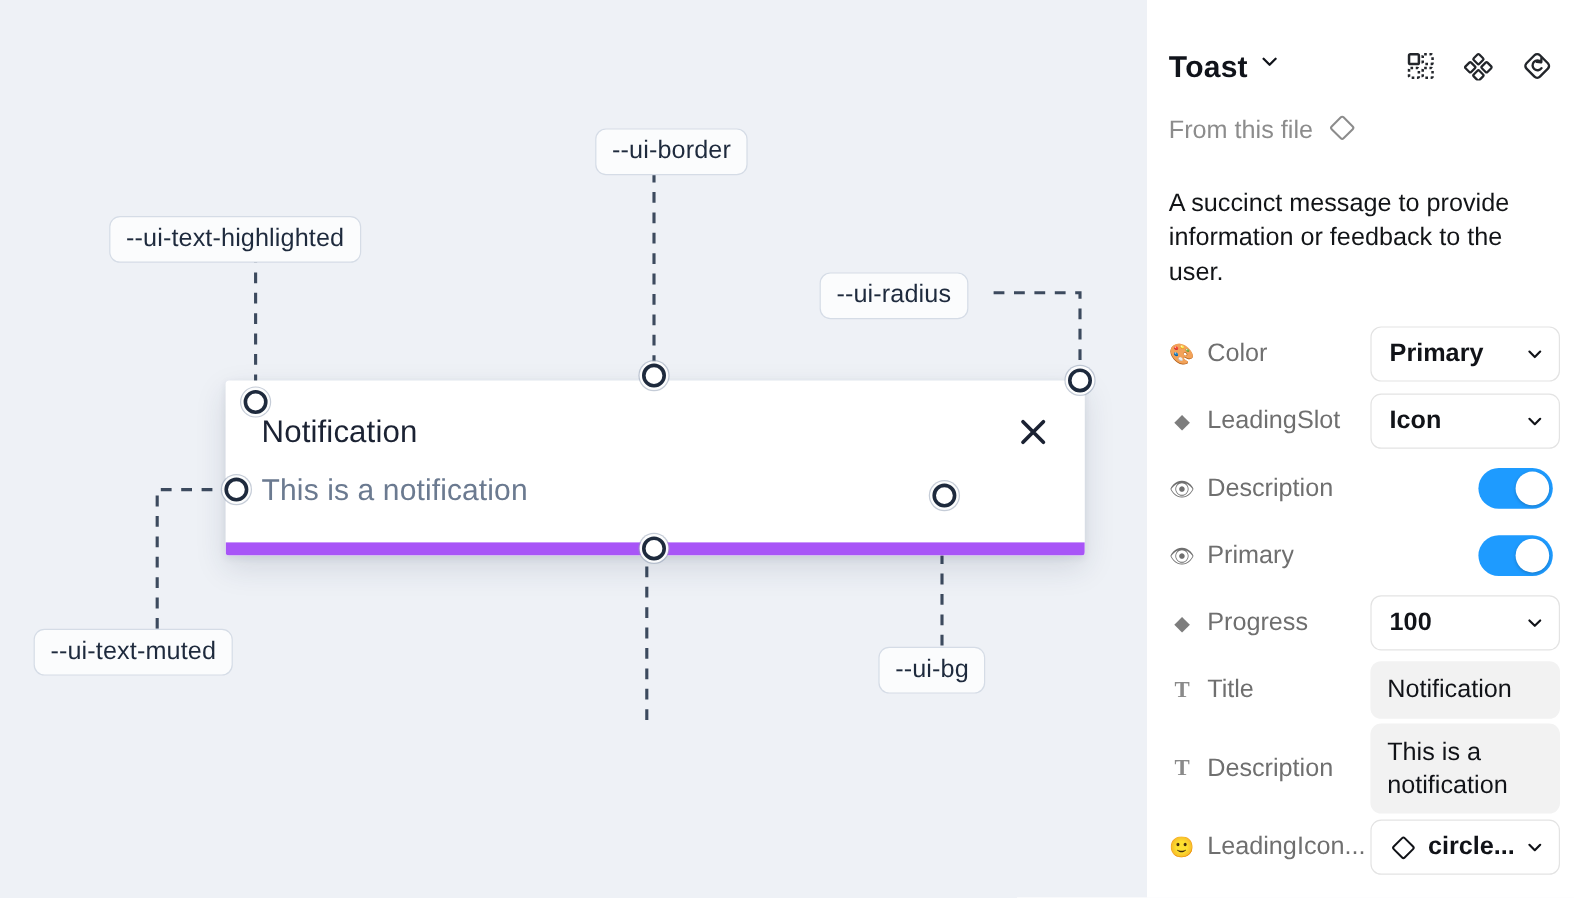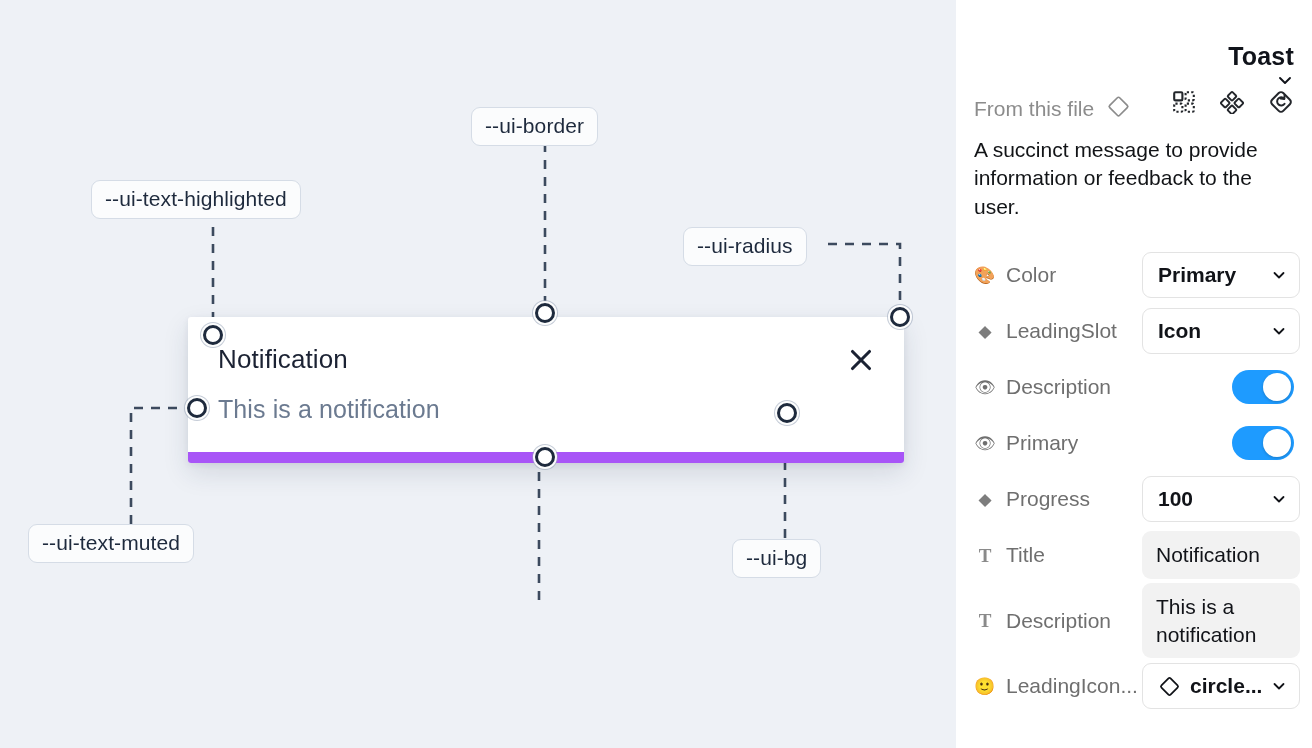--- a/index.html
+++ b/index.html
@@ -79,43 +79,43 @@
   }
 
   
   .panel {
     position: relative;
     width: 356px; height: 748px;
     background: #ffffff;
     padding: 0 18px;
   }
   .panel-header {
-    display: flex; align-items: flex-end;
-    height: 52px; margin-top: 42px; flex-direction: column;
+    display: flex; align-items: flex-start;
+    height: 52px; margin-top: 42px;
   }
   .panel-title {
     font-size: 25px; font-weight: 700; color: #10131a;
     letter-spacing: .2px;
   }
   .caret-btn {
     margin-left: 9px; display: flex; align-items: center;
     cursor: pointer; color: #10131a;
   }
   .header-icons {
     margin-left: auto; display: flex; align-items: center; gap: 24px;
   }
   .hicon { cursor: pointer; display: flex; align-items: center; justify-content: center; }
 
   .from-file {
     display: flex; align-items: center; gap: 12px;
   }
   .from-file-label { font-size: 21px; color: #8c8c8c; }
 
   .summary {
-    margin-top: 13px;
+    margin-top: 32px;
     font-size: 21px; line-height: 1.35;
     color: #121417;
     width: 326px;
   }
 
   .props { margin-top: 26px; }
   .prop-row {
     display: flex; align-items: center;
     min-height: 56px;
   }
@@ -213,21 +213,21 @@
       <div class="toast-progress"></div>
     </div>
 
     <div class="handle" style="left:545px; top:313px;"></div>
     <div class="handle" style="left:213px; top:335px;"></div>
     <div class="handle" style="left:900px; top:317px;"></div>
     <div class="handle" style="left:197px; top:408px;"></div>
     <div class="handle" style="left:545px; top:457px;"></div>
     <div class="handle" style="left:787px; top:413px;"></div>
 
-    <div class="pill" style="left:471px; top:107px;">--ui-border</div>
+    <div class="pill" style="left:496px; top:107px;">--ui-border</div>
     <div class="pill" style="left:91px; top:180px;">--ui-text-highlighted</div>
     <div class="pill" style="left:28px; top:524px;">--ui-text-muted</div>
     <div class="pill" style="left:683px; top:227px;">--ui-radius</div>
     <div class="pill" style="left:732px; top:539px;">--ui-bg</div>
   </div>
 
   <div class="panel">
 
     <div class="panel-header">
       <div class="panel-title">Toast</div>

